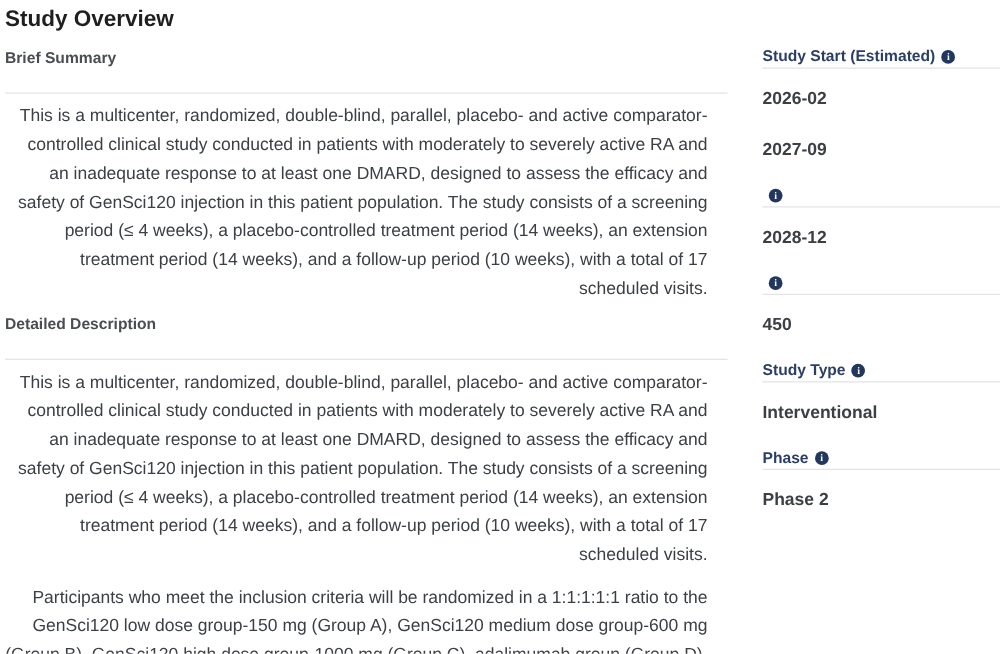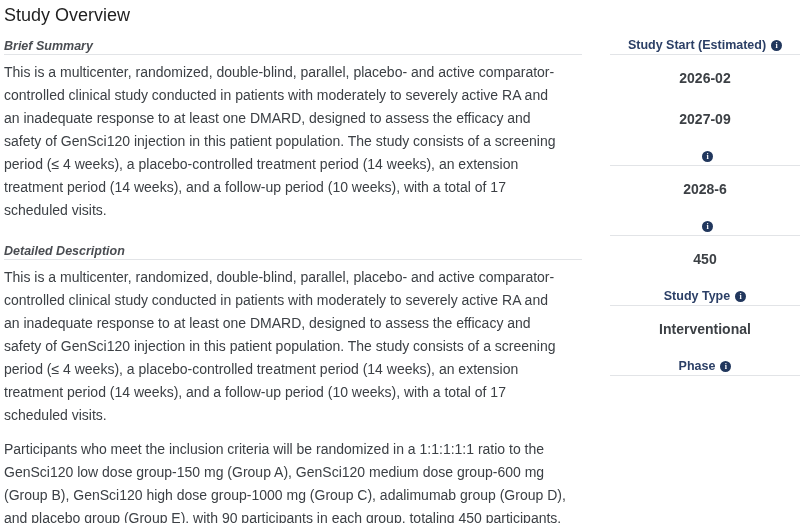--- a/index.html
+++ b/index.html
@@ -18,55 +18,54 @@
     width: 800px;
     padding: 5px 0 0 4px;
   }
   .main-col {
     width: 578px;
     flex: 0 0 578px;
   }
   .page-title {
     font-size: 18px;
     line-height: 21px;
-    font-weight: normal;
+    font-weight: bold;
     color: #1f1f1f;
     margin: 0;
   }
   .section-heading {
     font-size: 12.5px;
     line-height: 15px;
     font-weight: bold;
     color: #4a4d52;
     margin: 13px 0 0 0;
-    padding-bottom: 0;
+    padding-bottom: 20px;
     border-bottom: 1px solid #e2e4e7;
-    font-style: italic;
   }
   .section-heading.second {
-    margin-top: 22px;
+    margin-top: 10px;
   }
   .body-par {
     font-size: 14px;
     line-height: 23px;
     color: #3c4045;
     margin: 6px 16px 0 0;
+    text-align: right;
   }
   .body-par + .body-par {
     margin-top: 11px;
   }
   .sidebar {
     flex: 0 0 190px;
     width: 190px;
     margin-left: 28px;
     padding-top: 33px;
   }
   .field {
     margin-bottom: 18px;
-    text-align: center;
   }
   .field-label {
     font-size: 12.5px;
     line-height: 15px;
     font-weight: bold;
     color: #2b3f66;
     padding-bottom: 1px;
     border-bottom: 1px solid #e2e4e7;
     white-space: nowrap;
   }
@@ -129,21 +128,21 @@
     <div class="field">
       <div class="field-value">2027-09</div>
     </div>
 
     <div class="field">
       <div class="field-label">
         <span class="info-icon">
             <span>i</span>
           </span>
       </div>
-      <div class="field-value">2028-6</div>
+      <div class="field-value">2028-12</div>
     </div>
 
     <div class="field">
       <div class="field-label">
         <span class="info-icon">
             <span>i</span>
           </span>
       </div>
       <div class="field-value">450</div>
     </div>
@@ -156,16 +155,17 @@
       </div>
       <div class="field-value">Interventional</div>
     </div>
 
     <div class="field">
       <div class="field-label">
         <span>Phase</span><span class="info-icon">
             <span>i</span>
           </span>
       </div>
+      <div class="field-value">Phase 2</div>
     </div>
 
   </aside>
 </div>
 
 </body></html>

